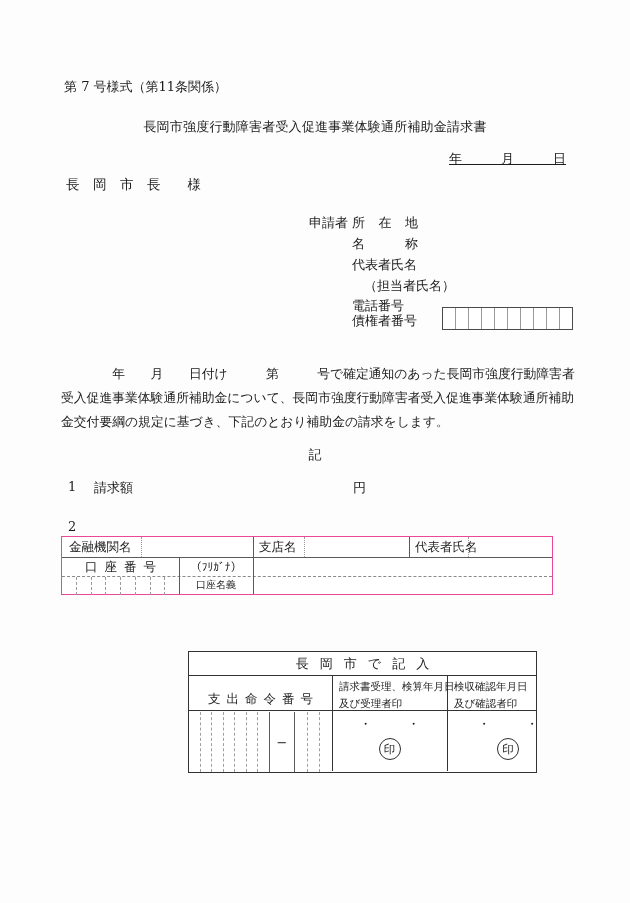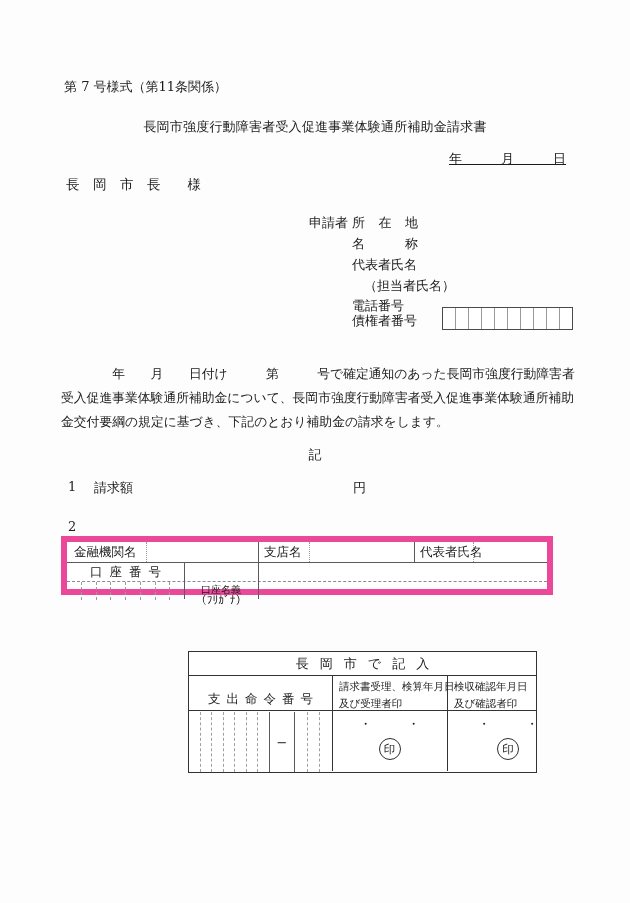--- a/index.html
+++ b/index.html
@@ -104,21 +104,21 @@
     <span class="abs" style="left:68px; top:479px;">1</span>
     <span class="abs" style="left:94px; top:479px;">請求額</span>
     <span class="abs" style="left:353px; top:479px;">円</span>
   </div>
 
   <div>
     <span class="abs" style="left:68px; top:519px;">2</span>
     <span class="abs" style="left:94px; top:536px;margin-left:40px;">振込先</span>
   </div>
 
-  <div class="tbl" style="left:61px; top:536px; width:492px; height:59px; border:6px solid #ec4899;">
+  <div class="tbl" style="left:61px; top:536px; width:492px; height:59px; border:1px solid #ec4899;">
 
     <div class="hsolid" style="left:0; top:20px; width:100%;"></div>
     <div class="hdash" style="left:0; top:39px; width:100%;"></div>
 
     <div class="vdot" style="left:79px;  top:0; height:20px;"></div>
     <div class="vsolid" style="left:191px; top:0; height:20px;"></div>
     <div class="vdot" style="left:242px; top:0; height:20px;"></div>
     <div class="vsolid" style="left:347px; top:0; height:20px;"></div>
     <div class="vdot" style="left:406px; top:0; height:20px;"></div>
 
@@ -126,21 +126,21 @@
     <div class="vsolid" style="left:191px; top:20px; height:37px;"></div>
 
     <div class="lbl" style="left:7px; top:2px; font-size:12.5px;">金融機関名</div>
     <div class="lbl" style="left:86px; top:2px;"></div>
     <div class="lbl" style="left:197px; top:2px; font-size:12.5px;">支店名</div>
     <div class="lbl" style="left:248px; top:2px;"></div>
     <div class="lbl" style="left:353px; top:2px; font-size:12.5px;">代表者氏名</div>
     <div class="lbl" style="left:412px; top:2px;"></div>
 
     <div class="lbl" style="left:0; top:22px; width:117px; text-align:center; letter-spacing:7px; text-indent:7px; font-size:12.5px;">口座番号</div>
-    <div class="lbl" style="left:117px; top:23px; width:74px; text-align:center; font-size:11.5px;margin-top:28px;">（ﾌﾘｶﾞﾅ）</div>
+    <div class="lbl" style="left:117px; top:23px; width:74px; text-align:center; font-size:11.5px;">（ﾌﾘｶﾞﾅ）</div>
     <div class="lbl" style="left:197px; top:22px;"></div>
 
     <div class="acct-cells">
       <span></span>
       <span></span>
       <span></span>
       <span></span>
       <span></span>
       <span></span>
       <span></span>

